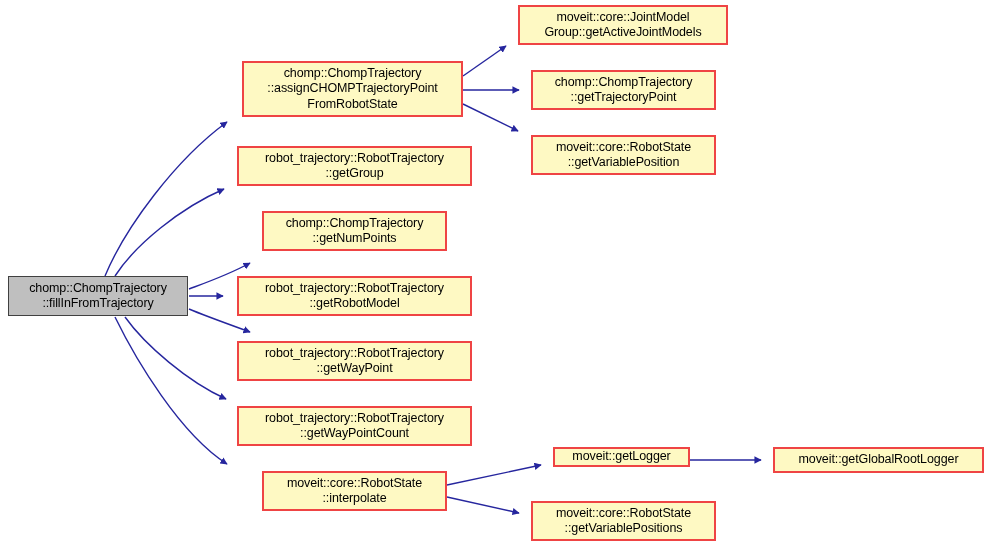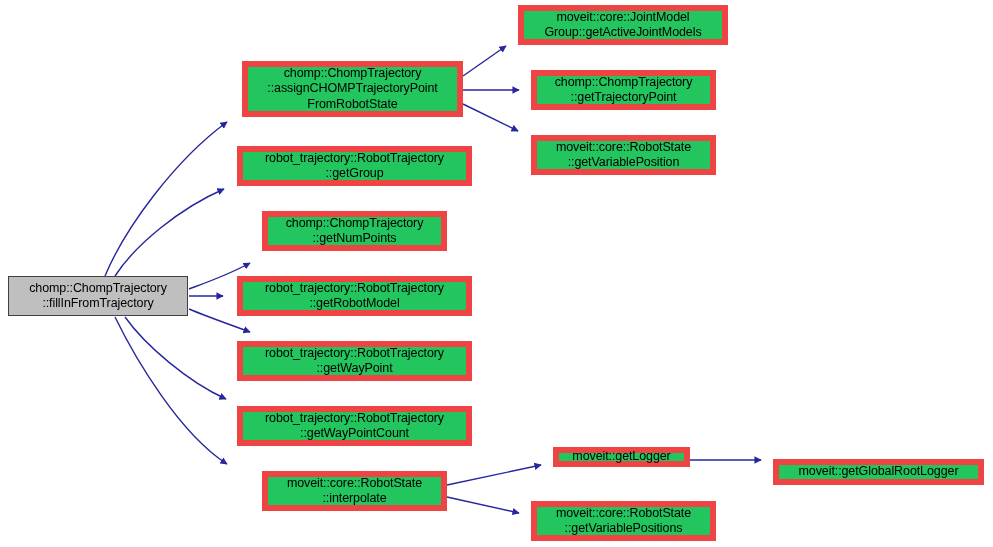--- a/index.html
+++ b/index.html
@@ -22,22 +22,22 @@
   #edge-layer {
     position: absolute;
     left: 0;
     top: 0;
     width: 993px;
     height: 547px;
   }
   .node {
     position: absolute;
     box-sizing: border-box;
-    border: 6px solid #ef4444;
-    background: #22c55e;
+    border: 2px solid #ef4444;
+    background: #fef9c3;
     display: flex;
     align-items: center;
     justify-content: center;
     text-align: center;
     color: #000000;
     font-size: 12.5px;
     line-height: 15.5px;
     letter-spacing: -0.1px;
     white-space: pre-line;
     padding: 0 3px;
@@ -98,18 +98,18 @@
 ::getWayPointCount</span></div>
       <div class="node" style="left: 262px; top: 471px; width: 185px; height: 40px;"><span class="node-label">moveit::core::RobotState
 ::interpolate</span></div>
       <div class="node" style="left: 518px; top: 5px; width: 210px; height: 40px;"><span class="node-label">moveit::core::JointModel
 Group::getActiveJointModels</span></div>
       <div class="node" style="left: 531px; top: 70px; width: 185px; height: 40px;"><span class="node-label">chomp::ChompTrajectory
 ::getTrajectoryPoint</span></div>
       <div class="node" style="left: 531px; top: 135px; width: 185px; height: 40px;"><span class="node-label">moveit::core::RobotState
 ::getVariablePosition</span></div>
       <div class="node" style="left: 553px; top: 447px; width: 137px; height: 20px;"><span class="node-label">moveit::getLogger</span></div>
-      <div class="node" style="left: 773px; top: 447px; width: 211px; height: 26px; margin-top: 12px;"><span class="node-label">moveit::getGlobalRootLogger</span></div>
+      <div class="node" style="left: 773px; top: 447px; width: 211px; height: 26px;"><span class="node-label">moveit::getGlobalRootLogger</span></div>
       <div class="node" style="left: 531px; top: 501px; width: 185px; height: 40px;"><span class="node-label">moveit::core::RobotState
 ::getVariablePositions</span></div>
     </div>
 
 </div>
 
 </body></html>

